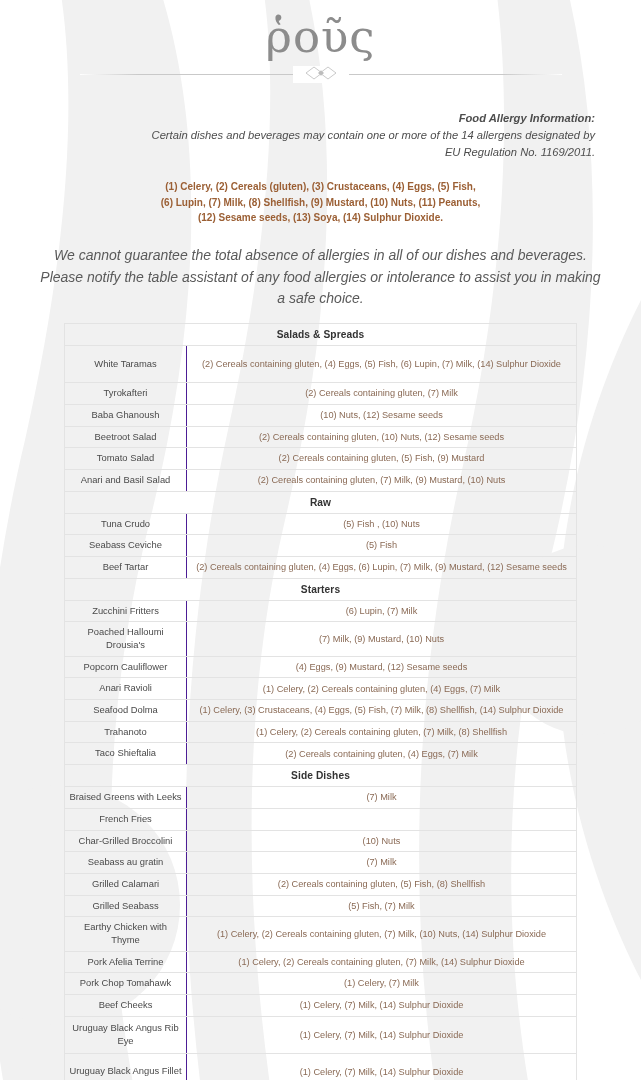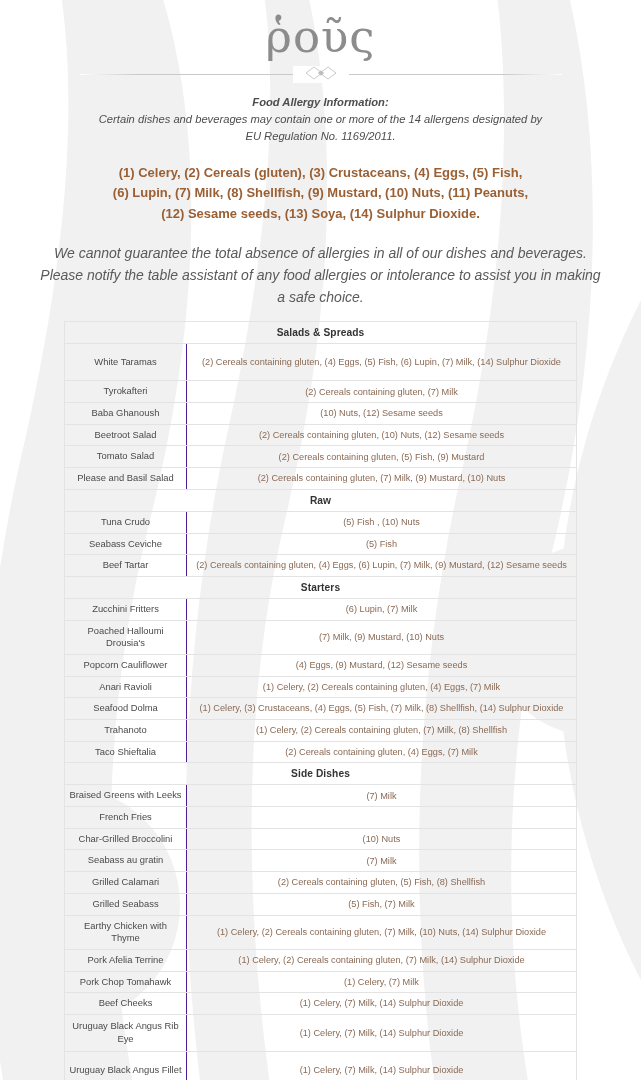--- a/index.html
+++ b/index.html
@@ -61,43 +61,43 @@
     left: 50%;
     top: 0;
     transform: translateX(-50%);
     background: #fff;
     padding: 0 5px;
     line-height: 16px;
   }
 
   
   .intro {
-    text-align: center;
-    margin-top: 14px;
+    text-align: right;
+    margin-top: 30px;
     padding: 0 46px;
   }
   .intro .t-bold {
     font-style: italic;
     font-weight: bold;
     font-size: 11.2px;
     color: #4d4d4d;
     margin-bottom: 3px;
   }
   .intro .t-ital {
     font-style: italic;
     font-size: 11.2px;
     color: #4d4d4d;
     line-height: 1.55;
   }
   .allergen-legend {
     text-align: center;
     margin-top: 17px;
     padding: 0 36px;
     font-weight: bold;
-    font-size: 13px;
+    font-size: 10px;
     color: #9b5f34;
     line-height: 1.58;
   }
   .disclaimer {
     text-align: center;
     margin-top: 19px;
     padding: 0 40px;
     font-style: italic;
     font-size: 14px;
     color: #5a5a5a;
@@ -219,21 +219,21 @@
       </div>
       <div class="row">
         <div class="cell-name">Beetroot Salad</div>
         <div class="cell-allergens">(2) Cereals containing gluten, (10) Nuts, (12) Sesame seeds</div>
       </div>
       <div class="row">
         <div class="cell-name">Tomato Salad</div>
         <div class="cell-allergens">(2) Cereals containing gluten, (5) Fish, (9) Mustard</div>
       </div>
       <div class="row">
-        <div class="cell-name">Please and Basil Salad</div>
+        <div class="cell-name">Anari and Basil Salad</div>
         <div class="cell-allergens">(2) Cereals containing gluten, (7) Milk, (9) Mustard, (10) Nuts</div>
       </div>
       <div class="section-row">Raw</div>
       <div class="row">
         <div class="cell-name">Tuna Crudo</div>
         <div class="cell-allergens">(5) Fish , (10) Nuts</div>
       </div>
       <div class="row">
         <div class="cell-name">Seabass Ceviche</div>
         <div class="cell-allergens">(5) Fish</div>

